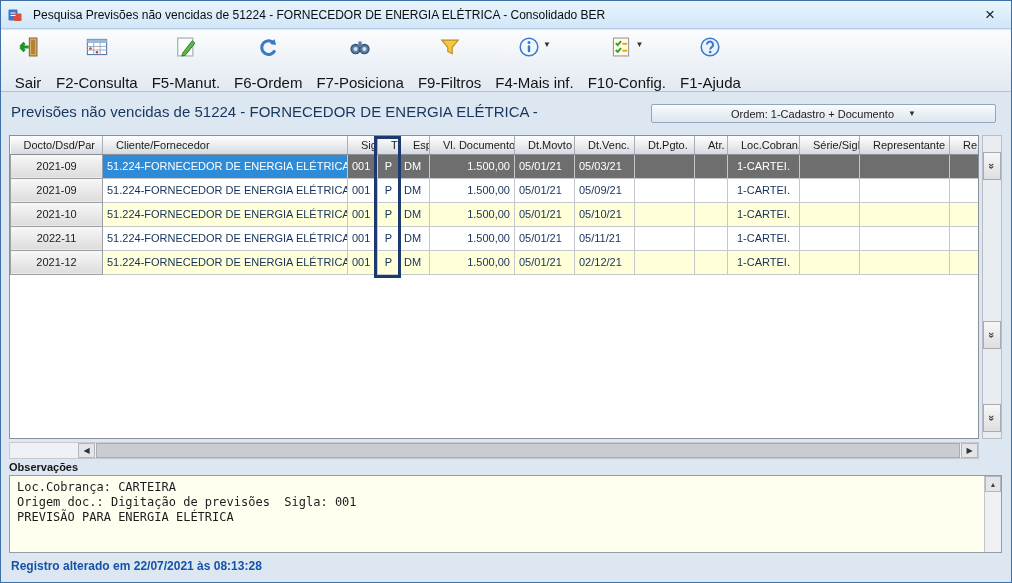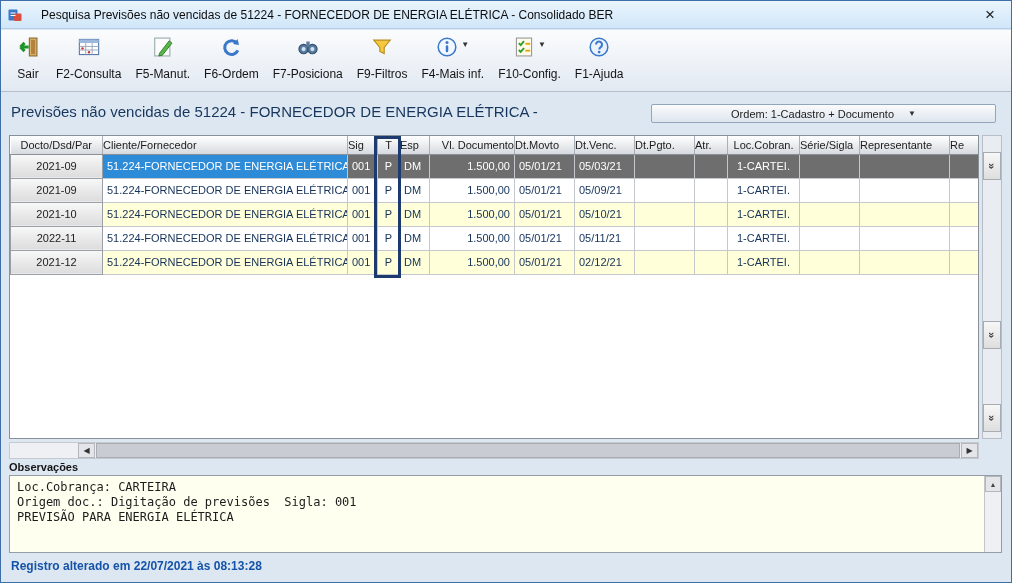--- a/index.html
+++ b/index.html
@@ -6,52 +6,52 @@
   html,body { background:#8fa0b4; }
   body { font-family:"Liberation Sans", sans-serif; }
 
   .window { position:relative; width:1012px; height:583px; background:#dde7f1;
             border:1px solid #3f6fa8; overflow:hidden; }
 
   
   .titlebar { position:absolute; top:0; left:0; right:0; height:28px;
               background:linear-gradient(#eaf5fe,#d0e6f8);
               border-bottom:1px solid #b6cfe6; display:flex; align-items:center;
-              padding:0 6px; gap:18px; }
+              padding:0 6px; gap:10px; }
   .titlebar .app-ico svg { width:16px; height:16px; display:block; }
   .titlebar .title { font-size:12px; color:#0d0d0d; flex:1; white-space:nowrap; overflow:hidden; }
   .close-btn { font-size:17px; line-height:1; width:30px; text-align:center; color:#1a1a1a; cursor:default; }
 
   
   .toolbar { position:absolute; top:29px; left:0; right:0; height:62px;
              background:linear-gradient(#fbfcfd,#e2e9f2);
              border-bottom:1px solid #b5bfca; display:flex; align-items:flex-start;
              padding:4px 6px 0; }
   .tb-btn { display:flex; flex-direction:column; align-items:center; padding:2px 7px; min-width:42px; }
   .tb-top { display:flex; align-items:flex-start; height:26px; }
   .tb-ico svg { width:22px; height:22px; display:block; }
   .dd { font-size:8px; color:#333; margin-left:3px; margin-top:4px; }
-  .tb-label { font-size:12px; color:#141414; margin-top:5px; white-space:nowrap; }
+  .tb-label { font-size:15px; color:#141414; margin-top:12px; white-space:nowrap; }
 
   
   .content { position:absolute; top:92px; left:0; right:0; bottom:0; background:#dde7f1; }
   .heading { position:absolute; left:10px; top:10px; font-size:15px; color:#17365d; white-space:nowrap; }
   .order-btn { position:absolute; left:650px; top:11px; width:345px; height:19px;
                background:linear-gradient(#fafbfc,#dde5ee); border:1px solid #93a5ba;
                border-radius:2px; font-size:11px; color:#1c1c1c;
                display:flex; align-items:center; justify-content:center; gap:14px; }
   .order-btn .ob-arrow { font-size:8px; color:#333; }
 
   
   .table-zone { position:absolute; left:8px; top:42px; width:970px; height:304px;
                 background:#ffffff; border:1px solid #8a9097; overflow:hidden; }
   table { border-collapse:collapse; table-layout:fixed; width:970px; font-size:11px; }
   th { height:18px; background:linear-gradient(#ffffff,#d6dadf);
        border-right:1px solid #a9afb7; border-bottom:1px solid #8a9097;
-       font-weight:normal; padding:0 0; text-align:left; overflow:hidden;
+       font-weight:normal; padding:0 13px; text-align:left; overflow:hidden;
        white-space:nowrap; color:#1b1b1b; }
   td { height:24px; border-right:1px solid #c4c8cd; border-bottom:1px solid #c4c8cd;
        padding:0 4px; overflow:hidden; white-space:nowrap; color:#14315a; background:#fff; }
   tr.yellow td { background:#ffffd9; }
   tr.selected td { background:#6e6e6e; color:#ffffff; }
   tr.selected td.c1 { background:#2e8bd8; color:#ffffff; }
   td.c0, tr.selected td.c0, tr.yellow td.c0 {
        background:linear-gradient(#f8f8f8,#dcdcdc); border:1px solid #9aa0a6;
        text-align:center; color:#1c1c1c; }
   .al-r { text-align:right; } .al-c { text-align:center; }

